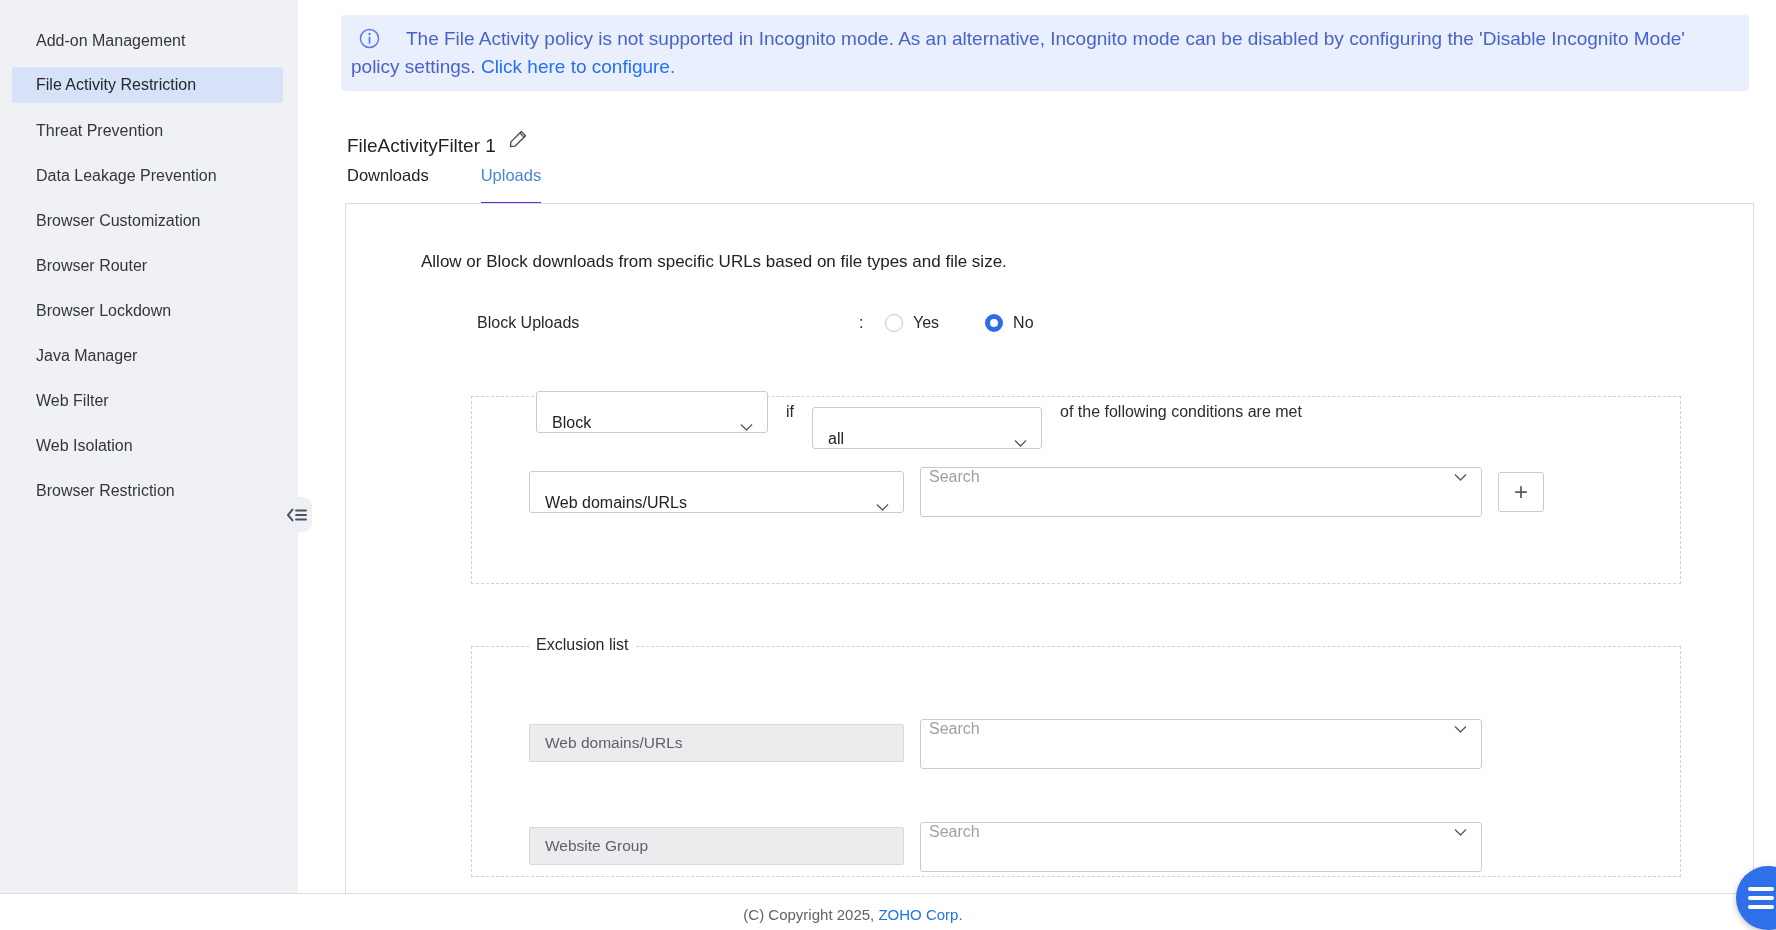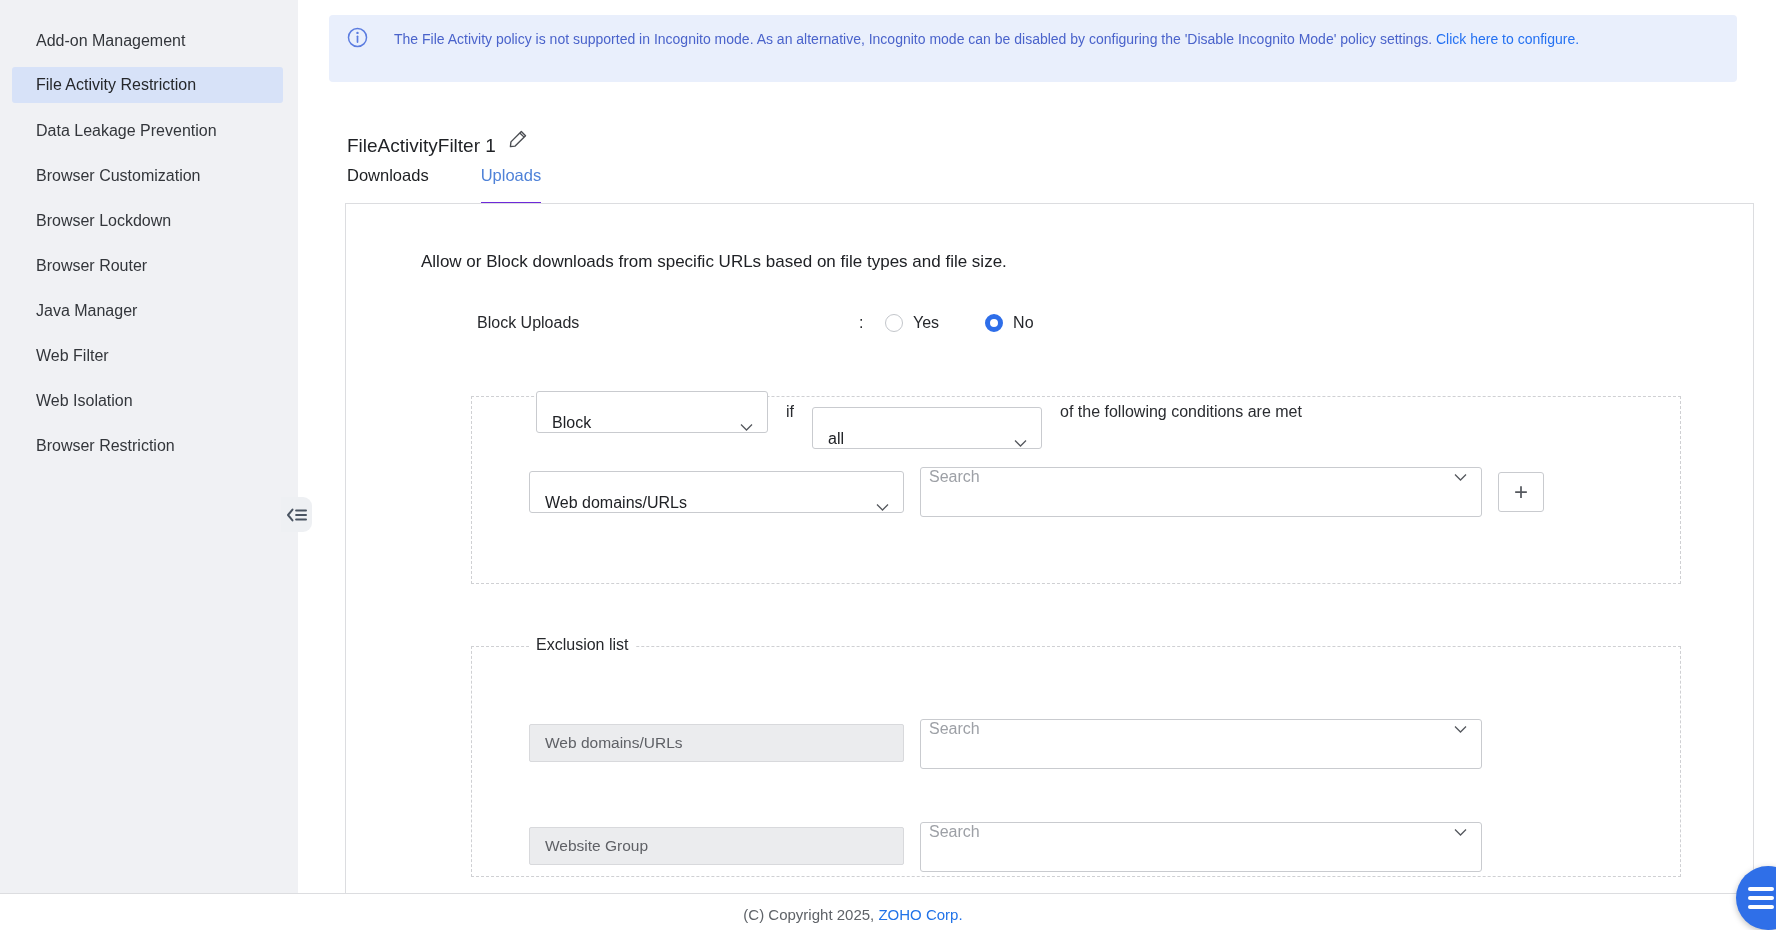--- a/index.html
+++ b/index.html
@@ -12,23 +12,23 @@
   .nav { list-style:none; padding-top:18px; }
   .nav li { height:45px; display:flex; align-items:center; padding-left:36px;
             font-size:16px; color:#33363b; cursor:pointer; }
   .nav li.selected { background:#d7e2f8; margin:0 15px 0 12px; padding-left:24px;
                      border-radius:3px; height:36px; margin-top:4px; margin-bottom:5px; color:#25272b; }
   .collapse-tab { position:absolute; left:281px; top:497px; width:31px; height:35px;
                   background:#eef0f3; border-radius:0 9px 9px 0; display:flex;
                   align-items:center; justify-content:center; cursor:pointer; }
 
   
-  .banner { position:absolute; left:329px; top:15px; width:1408px; min-height:67px;
+  .banner { position:absolute; left:341px; top:15px; width:1408px; min-height:67px;
             background:#e9effc; border-radius:4px; padding:12px 22px 12px 10px;
-            font-size:14px; line-height:24px; color:#4a63cb; }
+            font-size:19px; line-height:24px; color:#4a63cb; }
   .banner .info-ic { display:inline-block; vertical-align:-4px; margin:0 26px 0 8px; color:#5b7ce0; }
   .banner a { color:#2471f2; text-decoration:none; cursor:pointer; }
 
   
   .title-row { position:absolute; left:347px; top:119px; display:flex; align-items:center; gap:12px; }
   .page-title { font-size:19px; color:#1f2125;margin-top:16px; }
   .pencil { cursor:pointer; display:inline-flex; color:#4a4d52; }
   .tabs { position:absolute; left:347px; top:166px; display:flex; gap:52px; }
   .tab { font-size:16.5px; color:#1c1e21; padding-bottom:17px; cursor:pointer; }
   .tab.active { color:#4f82d8; border-bottom:4px solid #6d28d9; }
@@ -93,24 +93,25 @@
 </style>
 </head>
 <body>
 
 <div class="app">
 
   <div class="sidebar">
     <ul class="nav">
       <li>Add-on Management</li>
       <li class="selected">File Activity Restriction</li>
+      <li>Threat Prevention</li>
       <li>Data Leakage Prevention</li>
       <li>Browser Customization</li>
+      <li>Browser Router</li>
       <li>Browser Lockdown</li>
-      <li>Browser Router</li>
       <li>Java Manager</li>
       <li>Web Filter</li>
       <li>Web Isolation</li>
       <li>Browser Restriction</li>
     </ul>
   </div>
   <div class="collapse-tab">
     <span style="display:inline-flex;">
       <svg width="22" height="18" viewBox="0 0 24 20" fill="none" stroke="#4a5462" stroke-width="2.2" stroke-linecap="round" stroke-linejoin="round">
         <path d="M7 4 L2 10 L7 16"></path>

